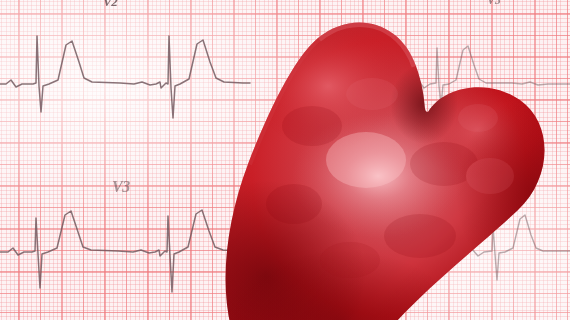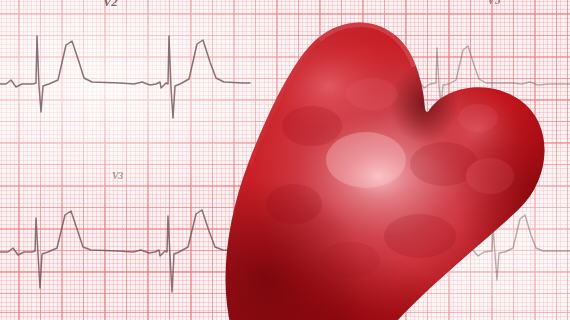--- a/index.html
+++ b/index.html
@@ -96,21 +96,21 @@
     font-family: "Liberation Serif", serif;
     font-style: italic;
     font-weight: 700;
     color: #5b4247;
     letter-spacing: -0.3px;
     white-space: nowrap;
     user-select: none;
   }
   #lead-v2 { left: 103px; top: -6px;  font-size: 13px; opacity: 0.78; }
   #lead-v5 { left: 487px; top: -7px;  font-size: 12px; opacity: 0.60; }
-  #lead-v3 { left: 112px; top: 170px; font-size: 10px; opacity: 0.52; }
+  #lead-v3 { left: 112px; top: 178px; font-size: 16px; opacity: 0.52; }
 
   
   #heart-wrap {
     position: absolute;
     left: 232px;
     top: 8px;
     width: 330px;
     height: 330px;
   }
   .heart-svg {

